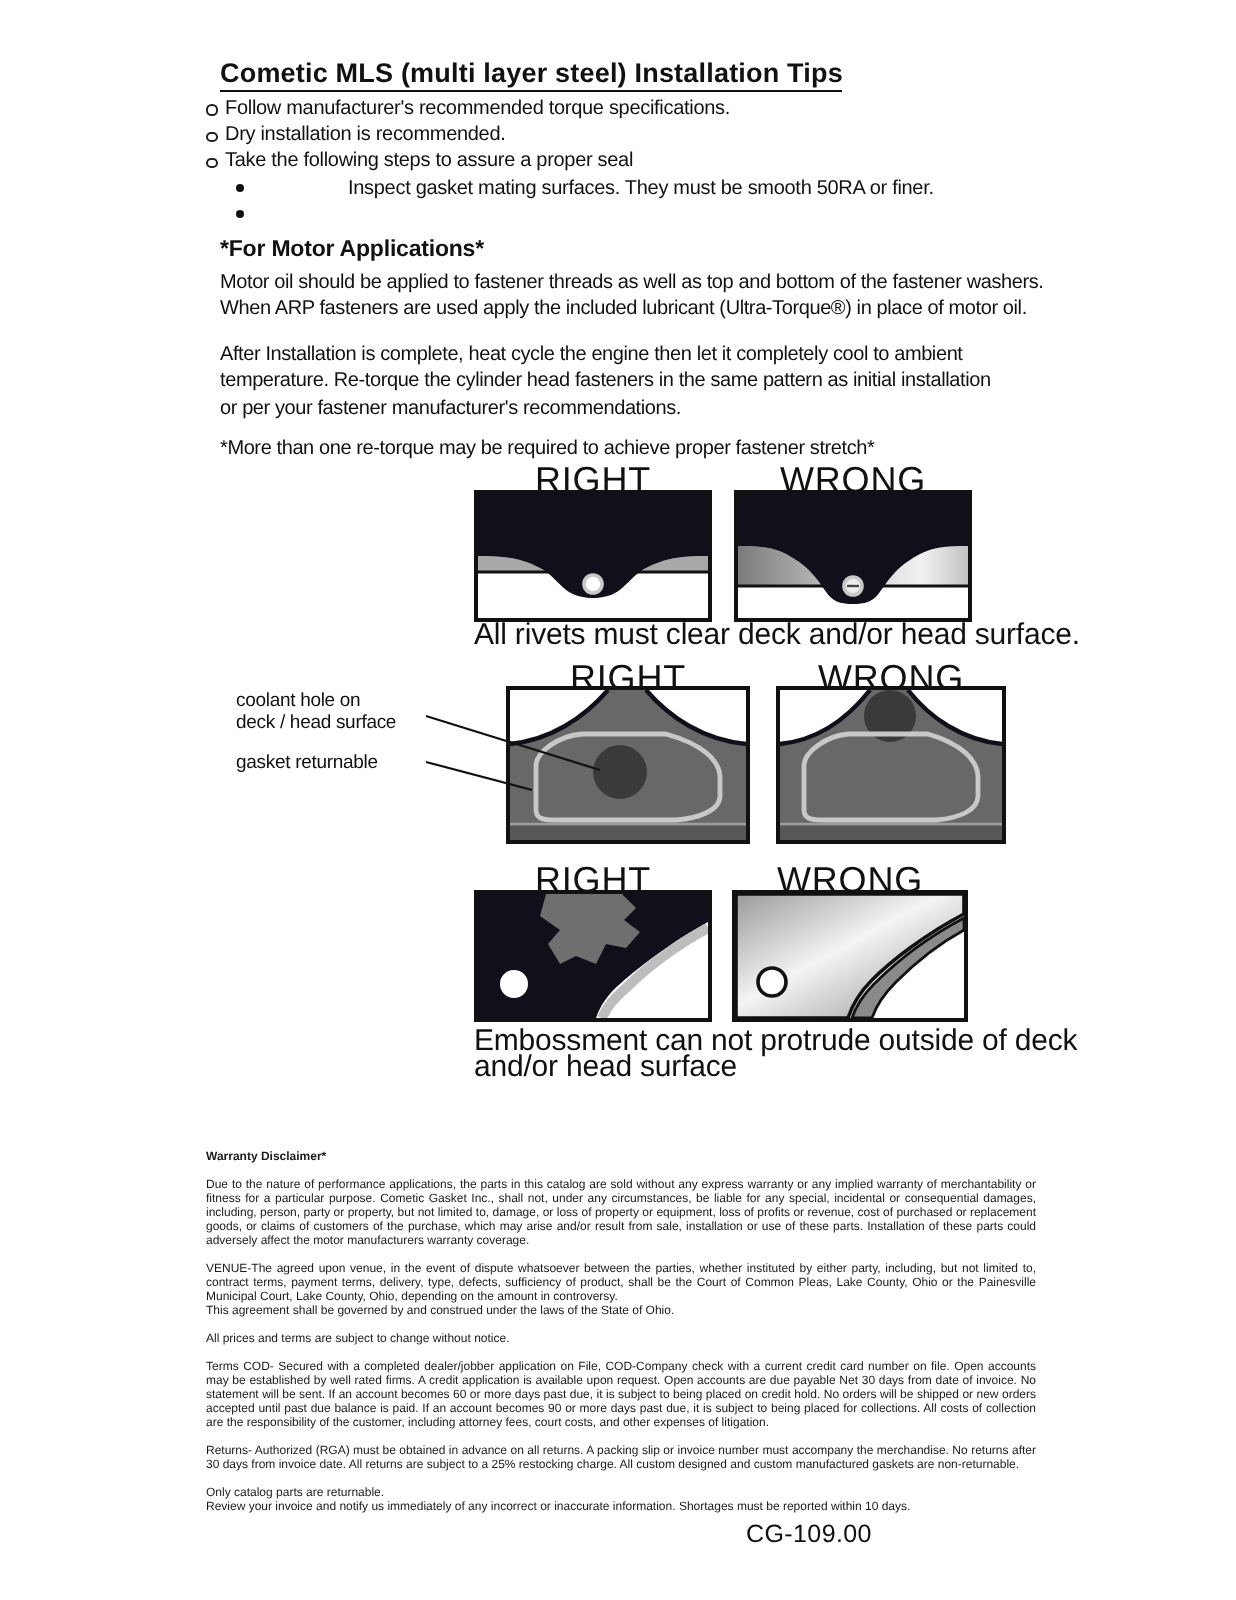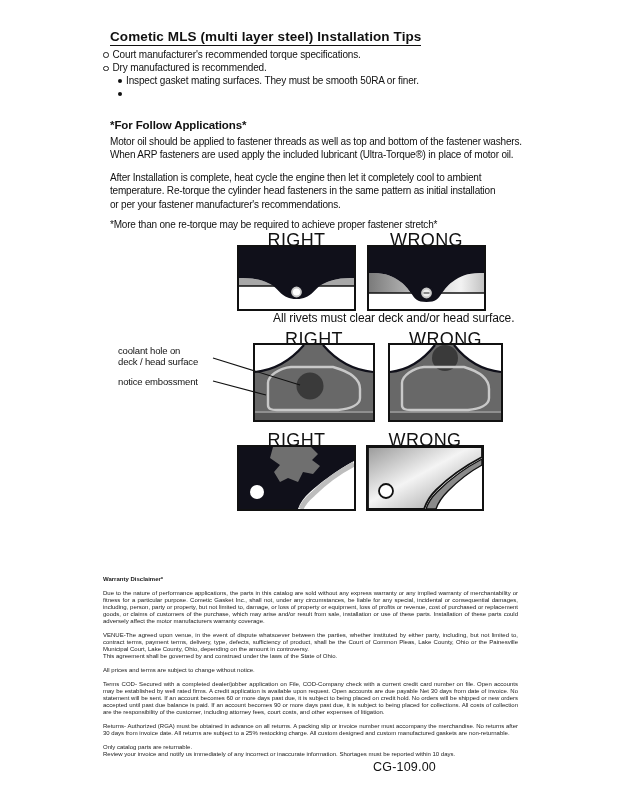--- a/index.html
+++ b/index.html
@@ -7,64 +7,68 @@
     position:relative;width:618px;height:800px;background:#fff;
     font-family:"Liberation Sans",sans-serif;color:#111;overflow:hidden;
   }
   .abs{position:absolute;}
   .title{
     left:110px;top:29px;font-size:13.5px;font-weight:bold;letter-spacing:0.1px;
     border-bottom:1.6px solid #111;padding-bottom:1px;
   }
   .tips{left:103px;top:48px;width:470px;font-size:10px;letter-spacing:-0.15px;}
   .tip-line{display:flex;align-items:flex-start;line-height:13.2px;}
-  .tip-line.sub{margin-left:15px;}
+  .tip-line.sub{margin-left:15px;gap:48px;}
   .ob{flex:none;width:3.5px;height:3.5px;border:1px solid #222;border-radius:50%;margin:4.4px 4px 0 0;}
   .fb{flex:none;width:4px;height:4px;background:#111;border-radius:50%;margin:4.4px 4px 0 0;}
   .diesel-h{left:110px;top:119px;font-size:11.5px;font-weight:bold;letter-spacing:-0.1px;}
   .para{left:110px;width:455px;font-size:10px;line-height:13.4px;letter-spacing:-0.2px;white-space:pre-line;}
   .p1{top:135px}.p2{top:171px}.note{top:218px}
   .dg-h{font-size:18px;font-weight:400;letter-spacing:0.4px;text-align:center;}
-  .cap{font-size:12px;letter-spacing:-0.1px;line-height:12.5px;white-space:pre-line;margin-left:36px;}
+  .cap{font-size:15px;letter-spacing:-0.1px;line-height:12.5px;white-space:pre-line;}
   .ann{font-size:9.5px;line-height:11px;text-align:left;width:94px;left:118px;
        white-space:pre-line;letter-spacing:-0.15px;}
   .panel svg{display:block;}
   .overlay{pointer-events:none;}
   .disc{left:103px;top:576px;width:415px;font-size:6px;line-height:7px;color:#1a1a1a;}
   .disc .disc-h{font-weight:bold;}
   .disc p{margin:7px 0 0 0;text-align:justify;}
   .disc p.tight{margin-top:0;}
   .footer{left:373px;top:760px;font-size:12.5px;letter-spacing:0.2px;}
 </style>
 </head>
 <body>
 
 <div class="page">
 
   <div class="abs title">Cometic MLS (multi layer steel) Installation Tips</div>
 
   <div class="abs tips">
     <div class="tip-line">
       <span class="ob"></span>
-      <span>Court manufacturer's recommended torque specifications.</span>
+      <span>Follow manufacturer's recommended torque specifications.</span>
     </div>
     <div class="tip-line">
       <span class="ob"></span>
-      <span>Dry manufactured is recommended.</span>
+      <span>Dry installation is recommended.</span>
+    </div>
+    <div class="tip-line">
+      <span class="ob"></span>
+      <span>Take the following steps to assure a proper seal</span>
     </div>
     <div class="tip-line sub">
       <span class="fb"></span>
       <span>Inspect gasket mating surfaces.  They must be smooth 50RA or finer.</span>
     </div>
     <div class="tip-line sub">
       <span class="fb"></span>
     </div>
   </div>
 
-  <div class="abs diesel-h">*For Follow Applications*</div>
+  <div class="abs diesel-h">*For Motor Applications*</div>
   <div class="abs para p1">Motor oil should be applied to fastener threads as well as top and bottom of the fastener washers.
 When ARP fasteners are used apply the included lubricant (Ultra-Torque®) in place of motor oil.</div>
   <div class="abs para note">*More than one re-torque may be required to achieve proper fastener stretch*</div>
   <div class="abs para p2">After Installation is complete, heat cycle the engine then let it completely cool to ambient
 temperature. Re-torque the cylinder head fasteners in the same pattern as initial installation
 or per your fastener manufacturer's recommendations.</div>
 
   <div class="abs dg-h" style="left:237px;top:230px;width:119px">RIGHT</div>
   <div class="abs dg-h" style="left:367px;top:230px;width:119px">WRONG</div>
   <div class="abs panel" style="left:237px;top:245px">
@@ -100,21 +104,21 @@
       <rect x="1" y="1" width="117" height="64" fill="none" stroke="#111" stroke-width="2"></rect>
     </svg>
   </div>
   <div class="abs cap" style="left:237px;top:312px">All rivets must clear deck and/or head surface.</div>
 
   <div class="abs dg-h" style="left:253px;top:329px;width:122px">RIGHT</div>
   <div class="abs dg-h" style="left:388px;top:329px;width:115px">WRONG</div>
 
   <div class="abs ann" style="top:345px">coolant hole on
 deck / head surface</div>
-  <div class="abs ann" style="top:376px">notice embossment</div>
+  <div class="abs ann" style="top:376px">gasket returnable</div>
 
   <div class="abs panel" style="left:253px;top:343px">
     <svg width="122" height="79" viewBox="0 0 122 79">
       <rect width="122" height="79" fill="#fff"></rect>
       <path d="M2 77 L2 29 C22 27 39 16 51 2 L70 2 C82 16 99 27 120 29 L120 77 Z" fill="#686868"></path>
       <line x1="2" y1="69" x2="120" y2="69" stroke="#9d9d9d" stroke-width="1.3"></line>
       <rect x="2" y="70" width="118" height="7" fill="#575757"></rect>
       <circle cx="57" cy="43" r="13.5" fill="#3a3a3a"></circle>
       <path d="M15 62 L15 40 C15 33 26 25 38 24 L80 24 C98 29 107 37 107 46 L107 55 C107 62 97 66 85 67 L24 67 C18 67 15 66 15 62 Z" fill="none" stroke="#c8c8c8" stroke-width="2.4"></path>
       <path d="M2 29 C22 27 39 16 51 2 M70 2 C82 16 99 27 120 29" fill="none" stroke="#10101a" stroke-width="2.2"></path>
@@ -161,20 +165,22 @@
           <stop offset="1" stop-color="#8d8d8d"></stop>
         </linearGradient>
       </defs>
       <rect width="118" height="66" fill="#fff"></rect>
       <path d="M116 14 C97 24 81 37 71 47 C66 52 62 58 60 64 L70 64 C72 58 76 52 82 46 C92 36 105 26 116 20 Z" fill="#8a8a8a" stroke="#111" stroke-width="1.4"></path>
       <path d="M2 2 H116 V12 C97 22 80 35 70 45 C64 51 60 58 58 64 L2 64 Z" fill="url(#gradB)" stroke="#111" stroke-width="1.8"></path>
       <circle cx="20" cy="46" r="7" fill="#fff" stroke="#111" stroke-width="1.8"></circle>
       <rect x="1" y="1" width="116" height="64" fill="none" stroke="#111" stroke-width="2"></rect>
     </svg>
   </div>
+  <div class="abs cap" style="left:237px;top:515px">Embossment can not protrude outside of deck
+and/or head surface</div>
 
   <div class="abs disc">
     <div class="disc-h">Warranty Disclaimer*</div>
     <p>Due to the nature of performance applications, the parts in this catalog are sold without any express warranty or any implied warranty of merchantability or fitness for a particular purpose.  Cometic Gasket Inc., shall not, under any circumstances, be liable for any special, incidental or consequential damages, including, person, party or property, but not limited to, damage, or loss of property or equipment, loss of profits or revenue, cost of purchased or replacement goods, or claims of customers of the purchase, which may arise and/or result from sale, installation or use of these parts.  Installation of these parts could adversely affect the motor manufacturers warranty coverage.</p>
     <p>VENUE-The agreed upon venue, in the event of dispute whatsoever between the parties, whether instituted by either party, including, but not limited to, contract terms, payment terms, delivery, type, defects, sufficiency of product, shall be the Court of Common Pleas, Lake County, Ohio or the Painesville Municipal Court, Lake County, Ohio, depending on the amount in controversy.</p>
     <p class="tight">This agreement shall be governed by and construed under the laws of the State of Ohio.</p>
     <p>All prices and terms are subject to change without notice.</p>
     <p>Terms COD- Secured with a completed dealer/jobber application on File, COD-Company check with a current credit card number on file.  Open accounts may be established by well rated firms.  A credit application is available upon request.  Open accounts are due payable Net 30 days from date of invoice.  No statement will be sent.  If an account becomes 60 or more days past due, it is subject to being placed on credit hold.  No orders will be shipped or new orders accepted until past due balance is paid.  If an account becomes 90 or more days past due, it is subject to being placed for collections.  All costs of collection are the responsibility of the customer, including attorney fees, court costs, and other expenses of litigation.</p>
     <p>Returns- Authorized (RGA) must be obtained in advance on all returns.  A packing slip or invoice number must accompany the merchandise.  No returns after 30 days from invoice date.  All returns are subject to a 25% restocking charge.  All custom designed and custom manufactured gaskets are non-returnable.</p>
     <p>Only catalog parts are returnable.</p>

